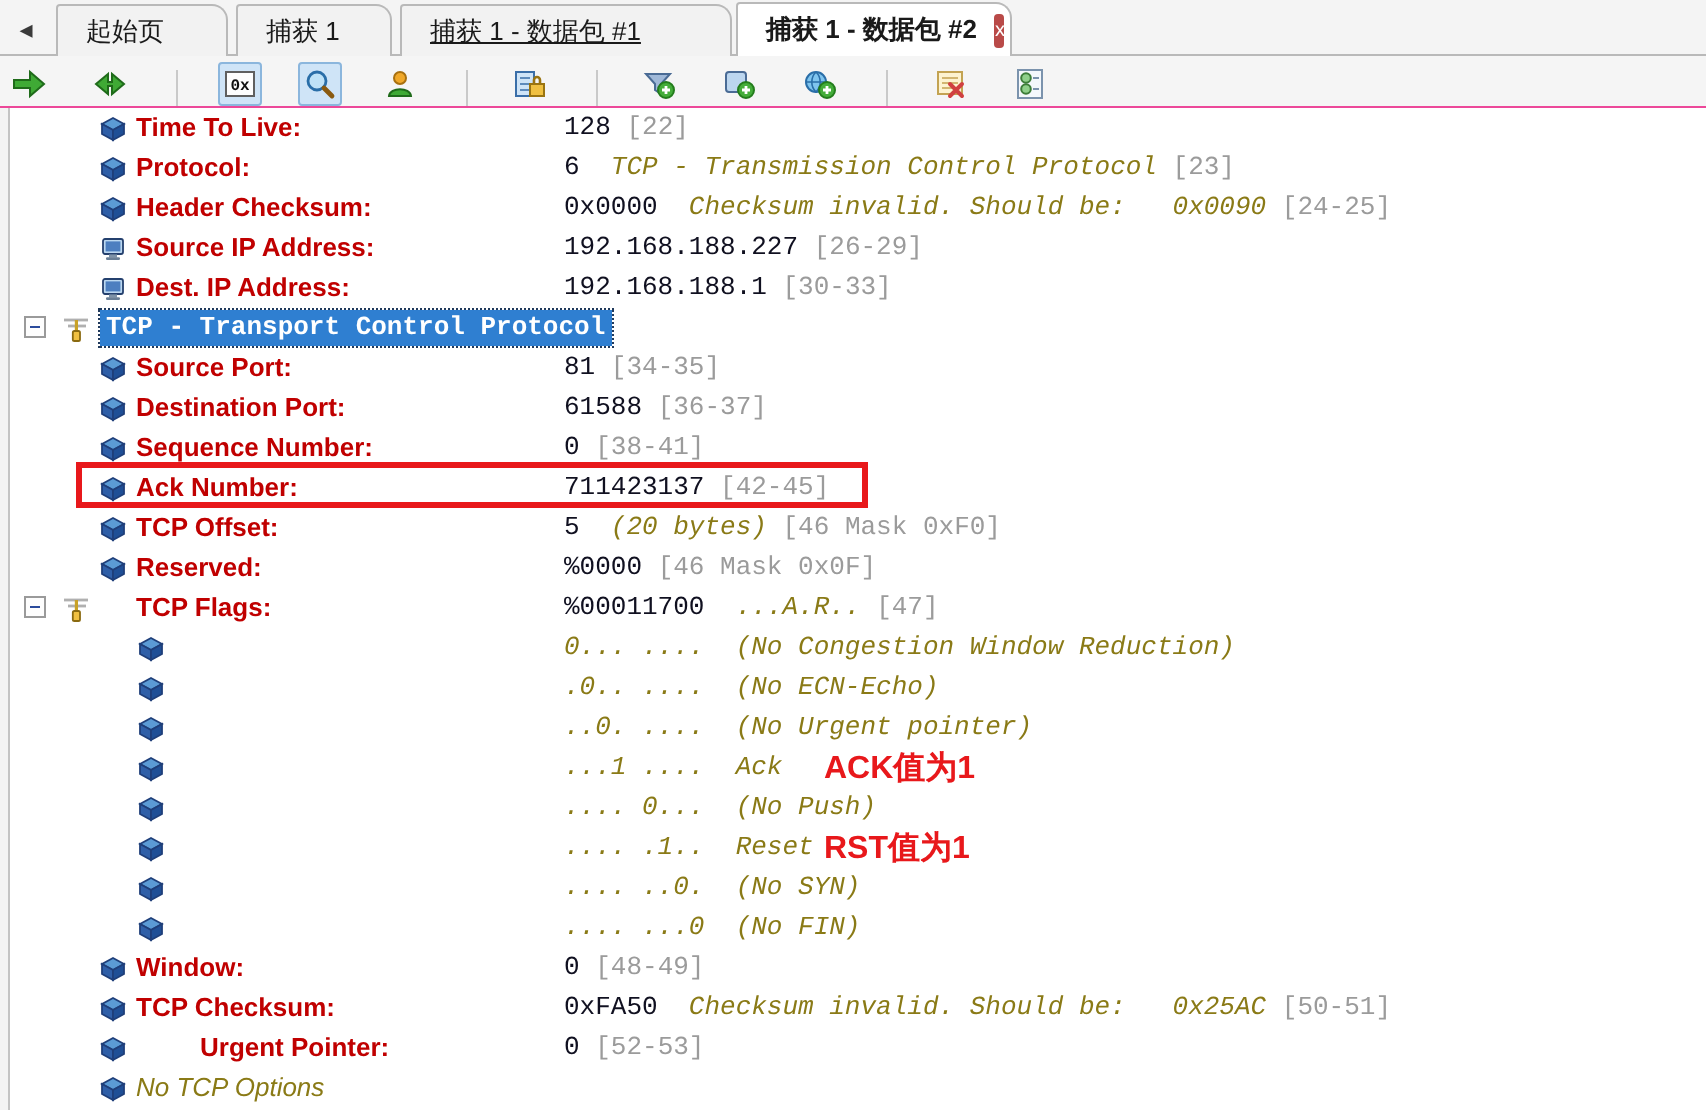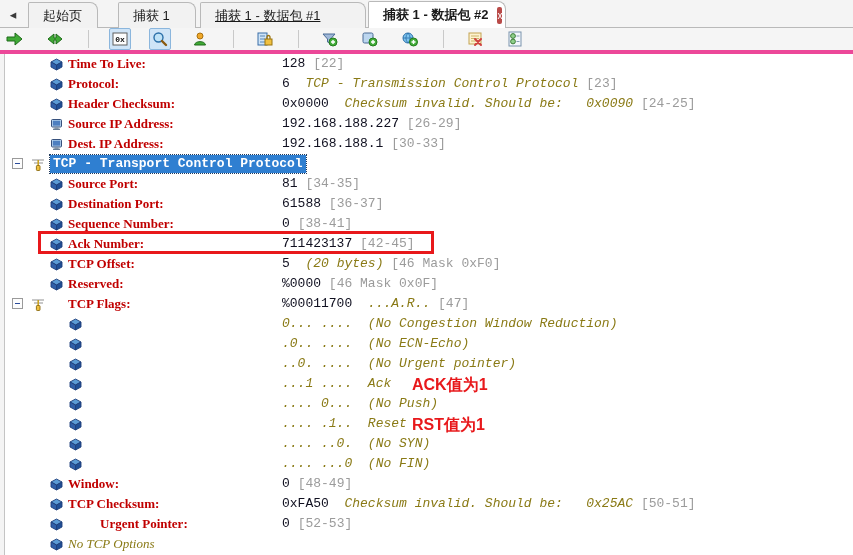--- a/index.html
+++ b/index.html
@@ -67,22 +67,22 @@
     font-weight: normal;
     border-radius: 2px;
     cursor: default;
   }
 
   
   #toolbar {
     position: absolute; left: 0; top: 28px;
     width: 853px; height: 26px;
     background: #f5f5f5;
-    border-bottom: 4px solid #ec4899;
-    display: flex; align-items: center;
+    border-bottom: 1px solid #ec4899;
+    display: flex; align-items: flex-end;
     padding-left: 4px;
     gap: 16px;
   }
   .tb-btn {
     width: 22px; height: 22px;
     margin-right: 2px;
     display: flex; align-items: center; justify-content: center;
     cursor: default;
     border: 1px solid transparent;
     border-radius: 2px;
@@ -137,21 +137,21 @@
     background: #2a4b9b;
   }
 
   
   .ico { position: absolute; top: 4px; width: 13px; height: 13px; }
 
   .lbl {
     position: absolute;
     color: #c00000;
     font-weight: bold;
-    font-family: Liberation Serif, serif;
+    font-family: Liberation Sans, sans-serif;
     font-size: 13px;
     letter-spacing: 0px;
   }
   .lbl.italic-note {
     font-style: italic;
     font-weight: normal;
     color: #8a7a16;
   }
 
   .val {
@@ -207,21 +207,21 @@
   }
 </style>
 </head>
 <body>
 
 <div id="app">
 
   <div id="tabbar">
     <div id="tabbar-scroll">◂</div>
     <div id="tabs-host">
-        <div class="tab inactive" style="left: 28px; width: 70px;">
+        <div class="tab inactive" style="left: 28px; width: 86px;">
           <span class="tab-label">起始页</span>
         </div>
         <div class="tab inactive" style="left: 118px; width: 78px;">
           <span class="tab-label">捕获 1</span>
         </div>
         <div class="tab inactive" style="left: 200px; width: 166px; text-decoration: underline;">
           <span class="tab-label">捕获 1 - 数据包 #1</span>
         </div>
         <div class="tab active" style="left: 368px; width: 138px;">
           <span class="tab-label">捕获 1 - 数据包 #2</span>

